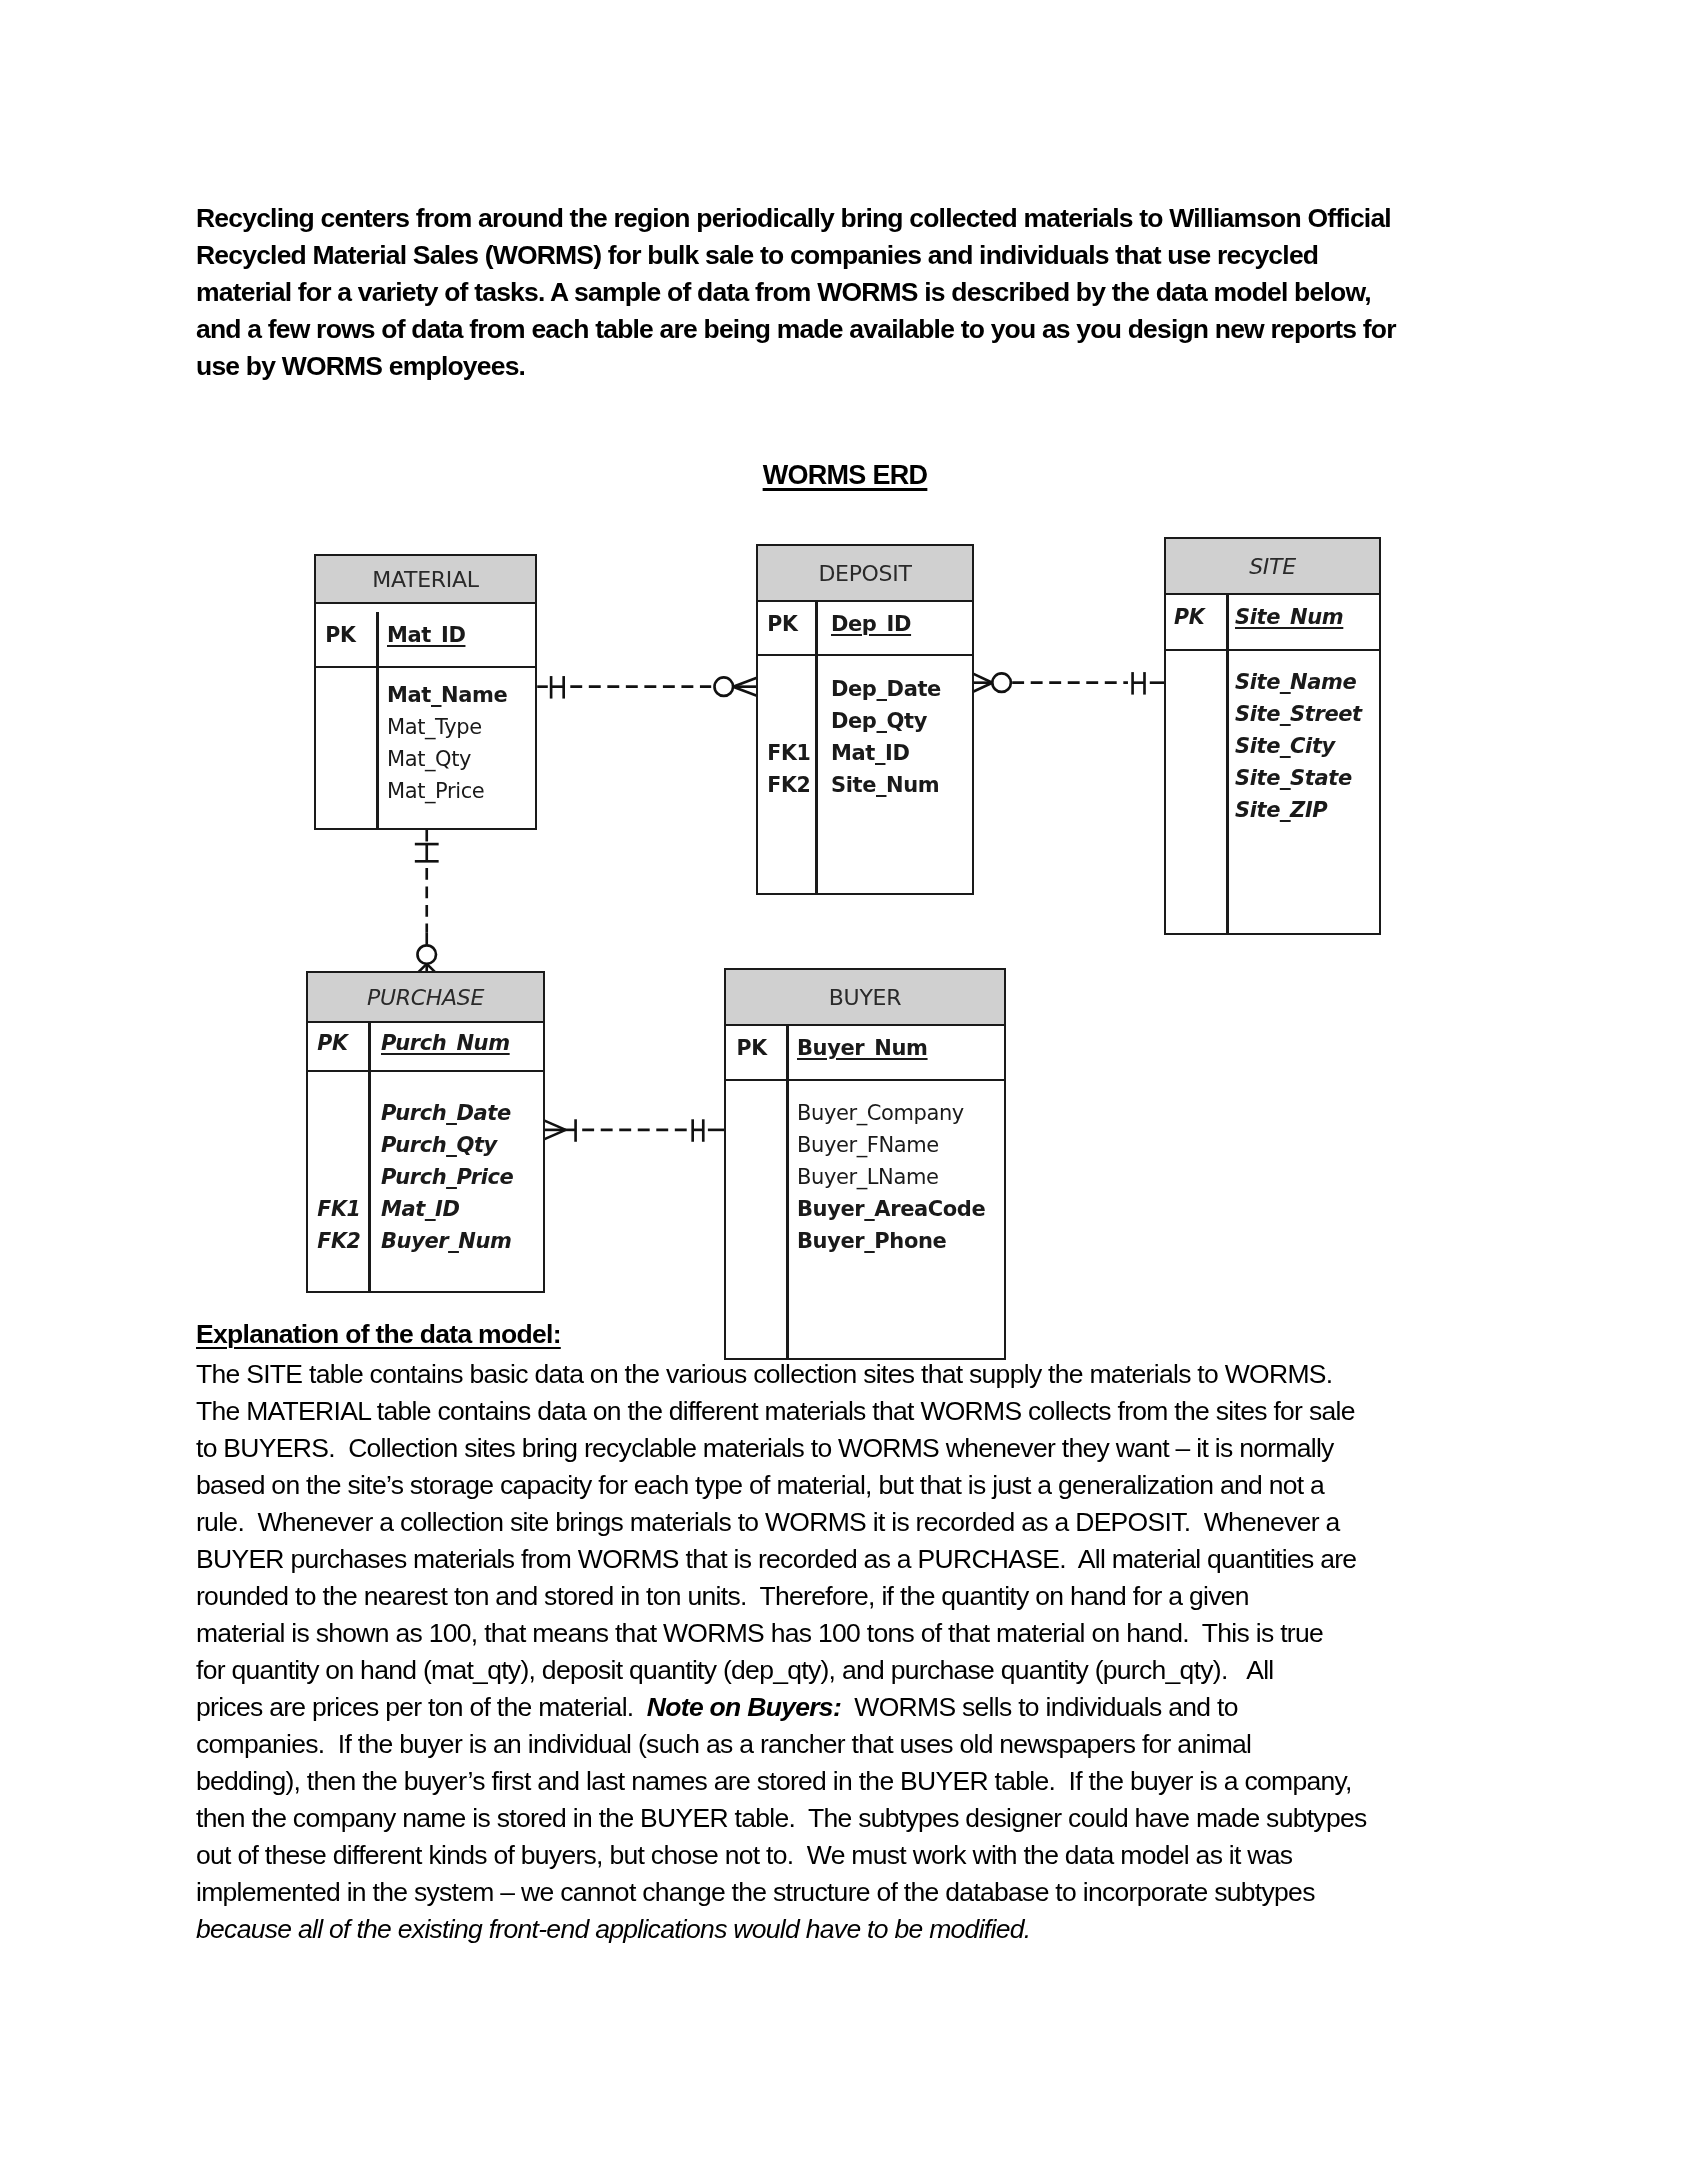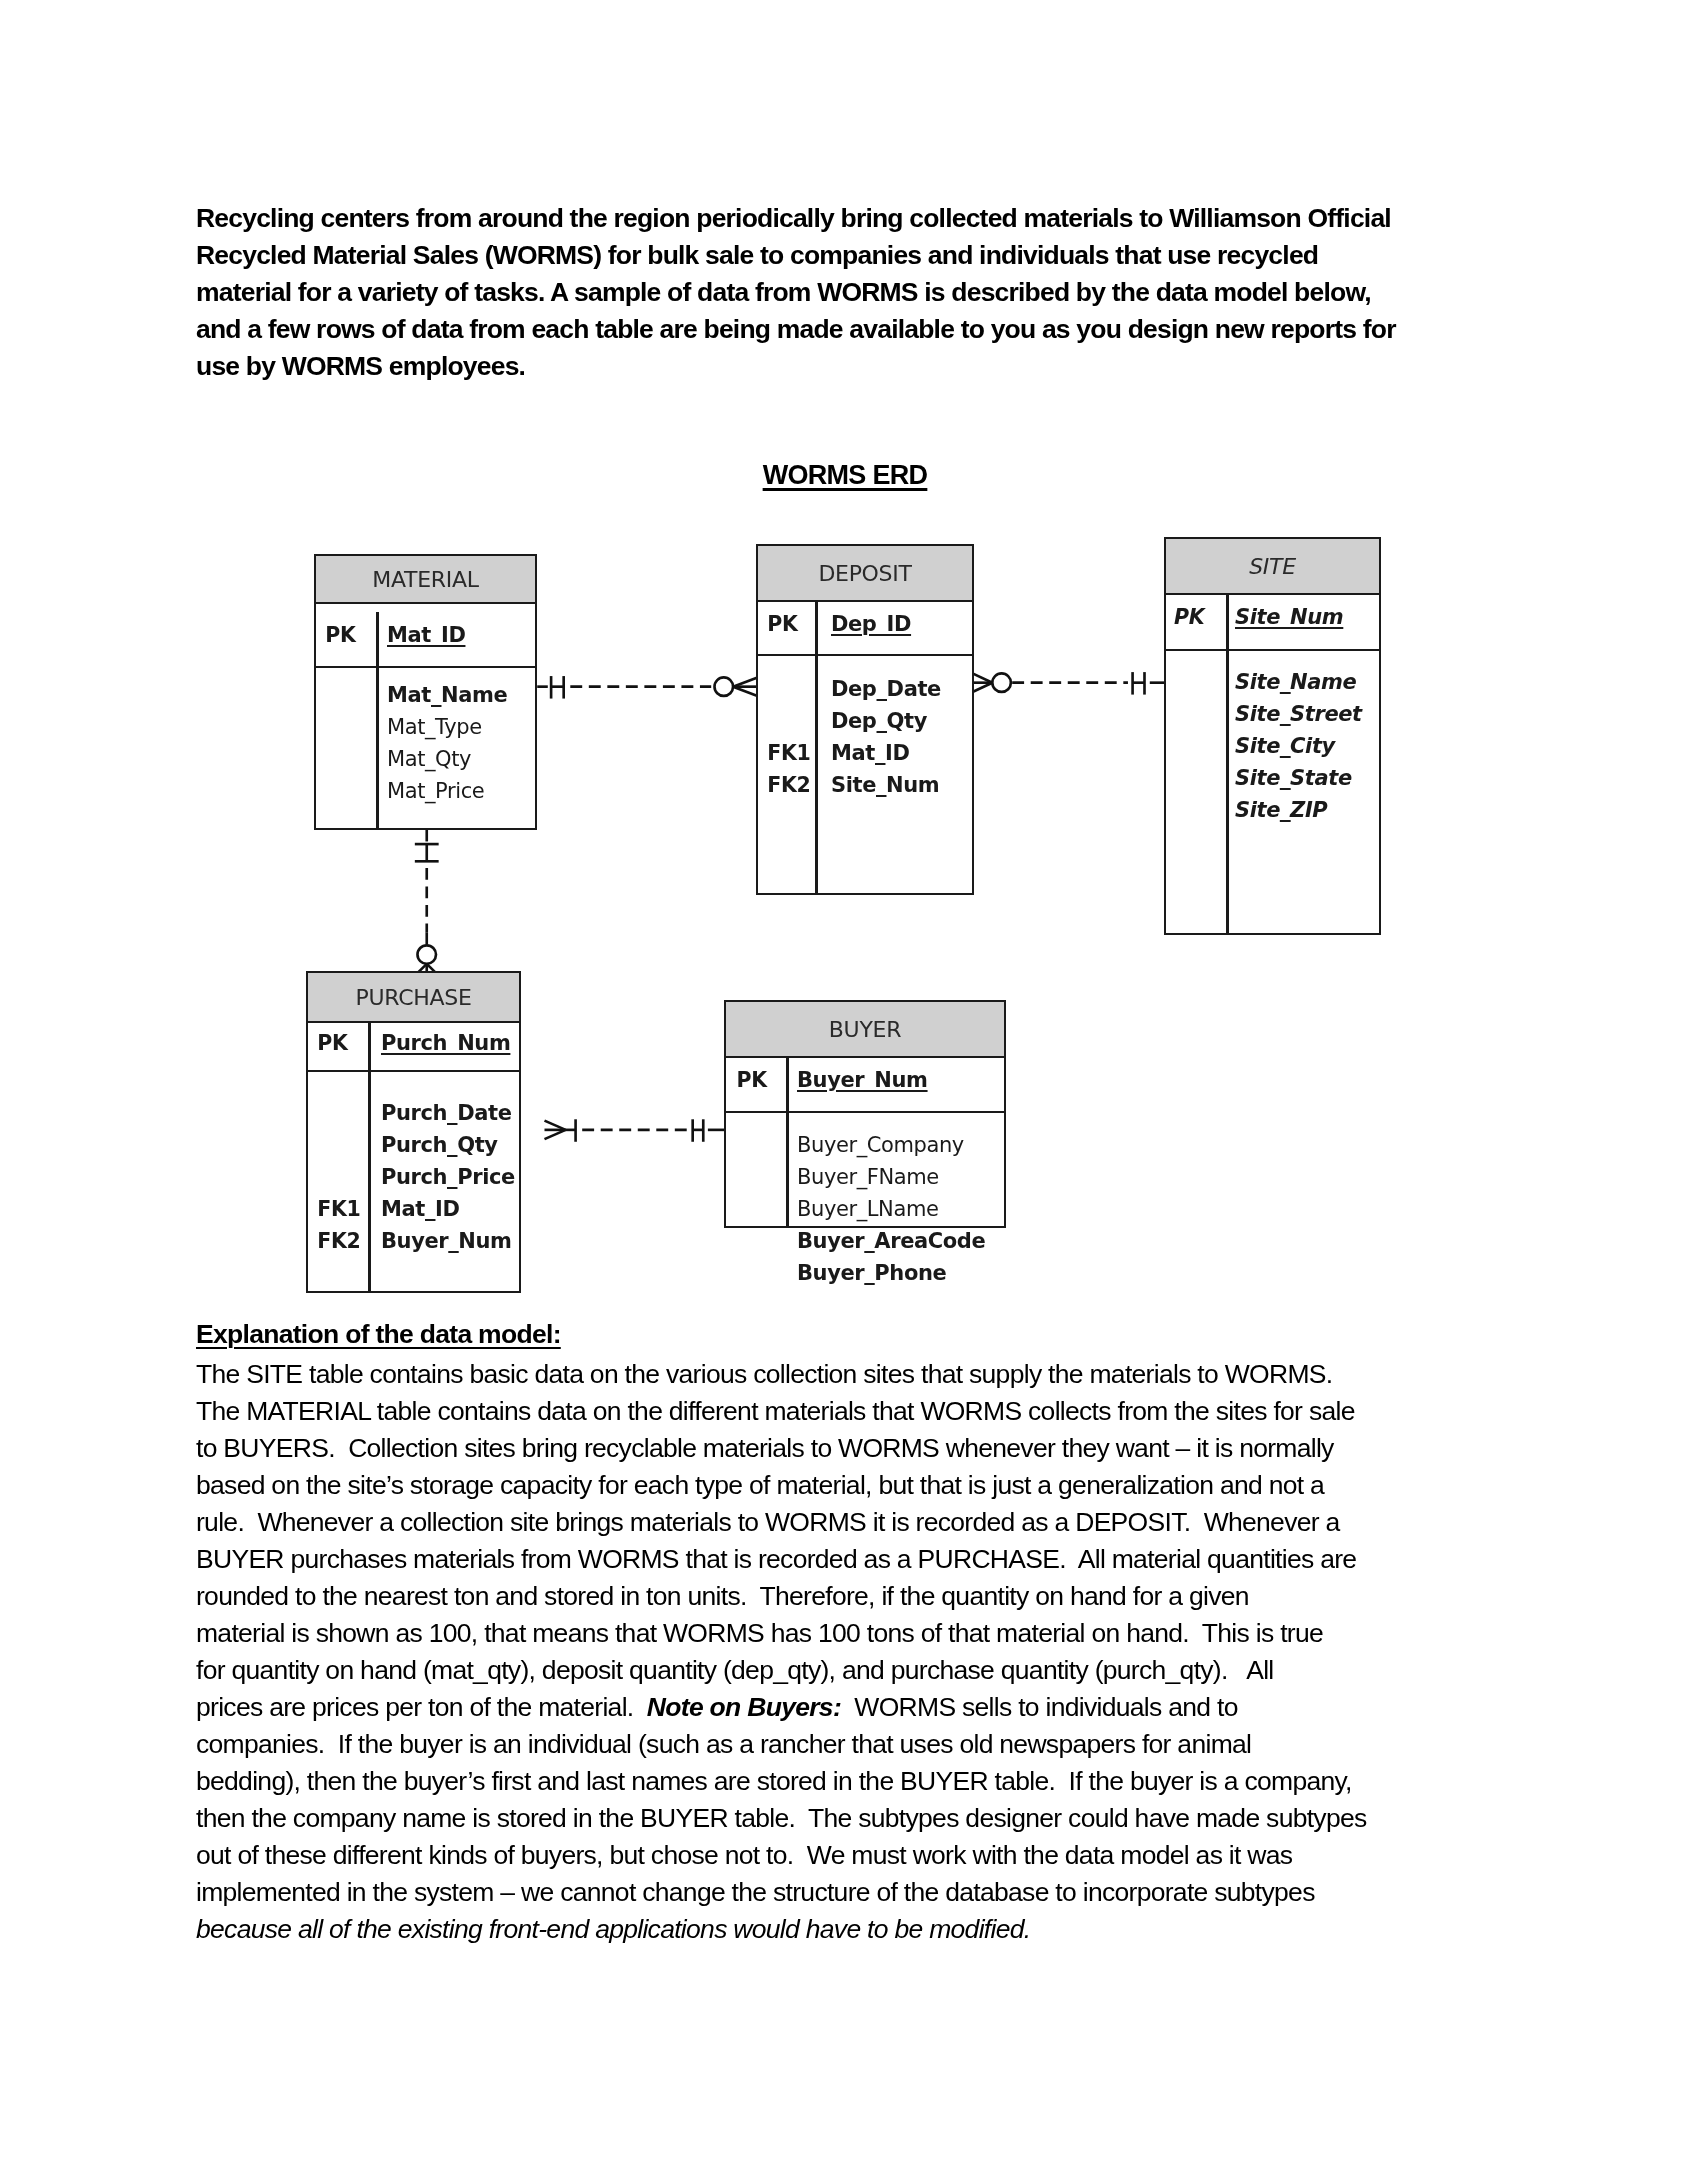--- a/index.html
+++ b/index.html
@@ -151,21 +151,21 @@
   <span class="pkname" style="left:69px; top:66px;">Site_Num</span>
   <div class="attrs" style="left:69px; top:127px;">
     <span class="a b">Site_Name</span>
     <span class="a b">Site_Street</span>
     <span class="a b">Site_City</span>
     <span class="a b">Site_State</span>
     <span class="a b">Site_ZIP</span>
   </div>
 </div>
 
-<div class="entity" style="left:306px; top:971px; width:215px; height:322px;">
+<div class="entity" style="left:306px; top:971px; width:239px; height:322px;font-style:italic;">
   <div class="hdr" style="height:50px;">PURCHASE</div>
   <div class="pkrow" style="top:50px; height:49px;"></div>
   <div class="vdiv" style="left:60px; top:50px;"></div>
   <span class="key" style="left:9.3px; top:58px;">PK</span>
   <span class="pkname" style="left:73px; top:58px;">Purch_Num</span>
   <div class="keys" style="left:9.3px; top:124px;">
     <span></span>
     <span></span>
     <span></span>
     <span>FK1</span>
@@ -173,21 +173,21 @@
   </div>
   <div class="attrs" style="left:73px; top:124px;">
     <span class="a b">Purch_Date</span>
     <span class="a b">Purch_Qty</span>
     <span class="a b">Purch_Price</span>
     <span class="a b">Mat_ID</span>
     <span class="a b">Buyer_Num</span>
   </div>
 </div>
 
-<div class="entity" style="left:724px; top:1000px; width:282px; height:228px;">
+<div class="entity" style="left:724px; top:968px; width:282px; height:392px;">
   <div class="hdr" style="height:56px;">BUYER</div>
   <div class="pkrow" style="top:56px; height:55px;"></div>
   <div class="vdiv" style="left:60px; top:56px;"></div>
   <span class="key" style="left:10.6px; top:66px;">PK</span>
   <span class="pkname" style="left:71px; top:66px;">Buyer_Num</span>
   <div class="attrs" style="left:71px; top:127px;">
     <span class="a">Buyer_Company</span>
     <span class="a">Buyer_FName</span>
     <span class="a">Buyer_LName</span>
     <span class="a b">Buyer_AreaCode</span>

